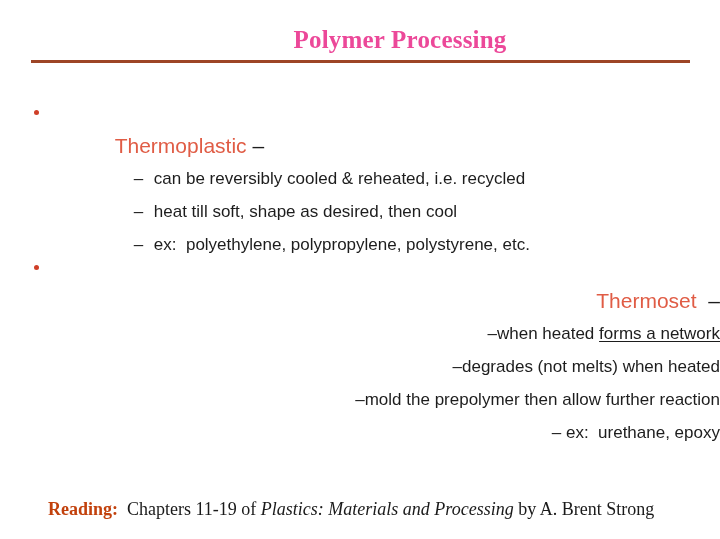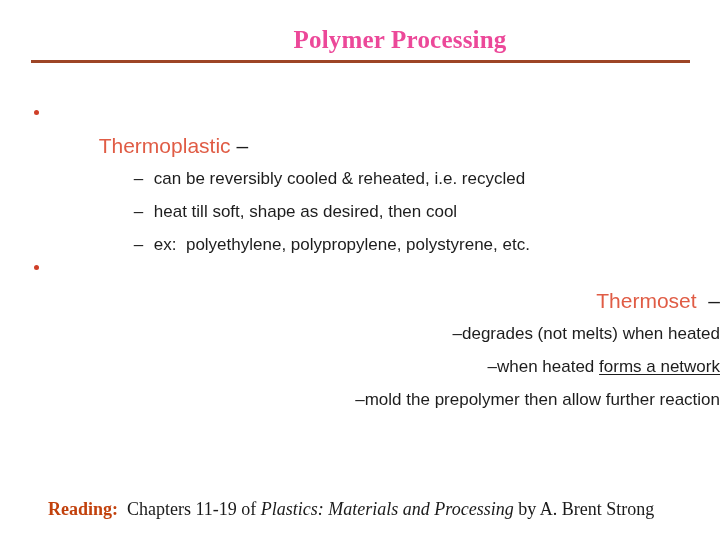--- a/index.html
+++ b/index.html
@@ -60,21 +60,21 @@
     position: relative;
   }
   .group-thermoset {
     margin-top: 23px;
     text-align: right;
   }
 
   .lvl1 {
     position: relative;
     height: 33px;
-    padding-left: 52px;
+    padding-left: 68px;
     font-size: 21px;
     line-height: 33px;
     color: #e05c45;
     white-space: pre;
   }
   .lvl1 .bullet-dot {
     position: absolute;
     left: 34px;
     top: 14px;
     width: 5px;
@@ -170,31 +170,34 @@
 
     </div>
 
     <div class="group group-thermoset">
 
       <div class="lvl1">
         <span class="bullet-dot"></span><span>Thermoset</span><span class="trail-dash">  –</span>
       </div>
 
       <div class="lvl2">
+        <span class="dash">–</span><span>when heated </span><span class="u">forms a network</span><span></span>
+      </div>
+
+      <div class="lvl2">
         <span class="dash">–</span><span>degrades (not melts) when heated</span>
       </div>
 
       <div class="lvl2">
-        <span class="dash">–</span><span>when heated </span><span class="u">forms a network</span><span></span>
-      </div>
-
-      <div class="lvl2">
         <span class="dash">–</span><span>mold the prepolymer then allow further reaction</span>
       </div>
 
+      <div class="lvl2">
+        <span class="dash">–</span><span> ex:  urethane, epoxy</span>
+      </div>
 
     </div>
 
   </div>
 
   <div class="reading-line">
     <span class="reading-label">Reading:</span><span>  Chapters 11-19 of </span><span class="reading-italic">Plastics: Materials and Processing</span><span> by A. Brent Strong</span>
   </div>
 
 

